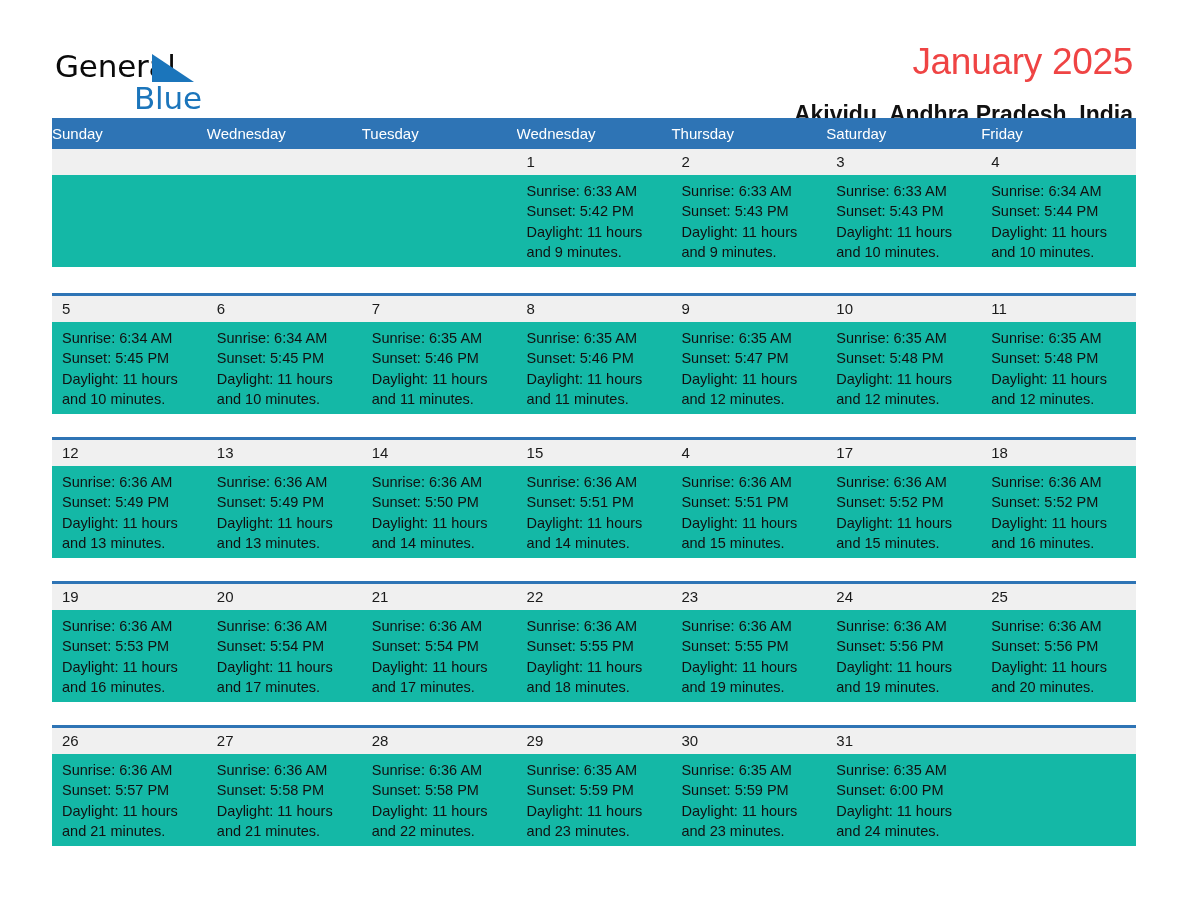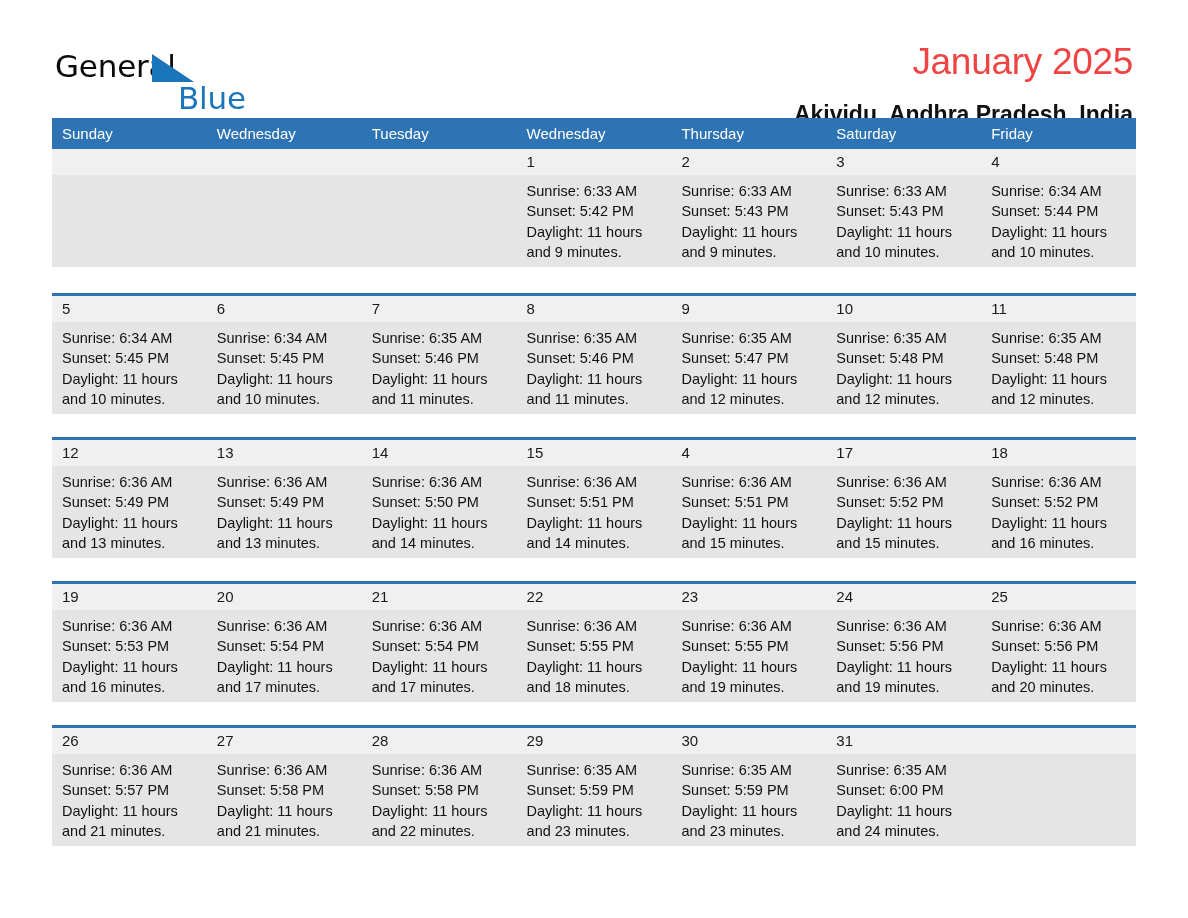--- a/index.html
+++ b/index.html
@@ -57,21 +57,20 @@
   .logo-line2 {
     position: absolute;
     left: 79px;
     top: 32px;
     font-size: 31px;
     line-height: 34px;
     letter-spacing: -0.2px;
     color: #1b75bb;
     font-family: "DejaVu Sans", sans-serif;
     font-weight: 400;
-    margin-left: 44px;
   }
   .title-block {
     position: absolute;
     right: 3px;
     top: 36px;
     text-align: right;
   }
   .month-title {
     font-size: 37px;
     line-height: 52px;
@@ -93,21 +92,20 @@
     width: 1084px;
   }
   .cal-header {
     display: flex;
     background: #2e74b5;
     height: 31px;
   }
   .cal-header .dow {
     flex: 1 1 0;
     box-sizing: border-box;
-    padding-left: 10px;
     color: #ffffff;
     font-size: 15px;
     line-height: 31px;
     white-space: nowrap;
     overflow: hidden;
   }
 
   .week {
     position: relative;
     height: 135px;
@@ -126,21 +124,21 @@
   .week .numbers .numcell {
     flex: 1 1 0;
     box-sizing: border-box;
     padding-left: 10px;
     font-size: 15px;
     line-height: 26px;
     color: #1a1a1a;
   }
   .week .bodies {
     display: flex;
-    background: #e5e5e5;
+    background: #14b8a6;
     height: 92px;
   }
   .week .bodies .bodycell {
     flex: 1 1 0;
     box-sizing: border-box;
     padding: 6px 12px 0 10px;
     font-size: 14.5px;
     line-height: 20.3px;
     color: #111111;
   }

